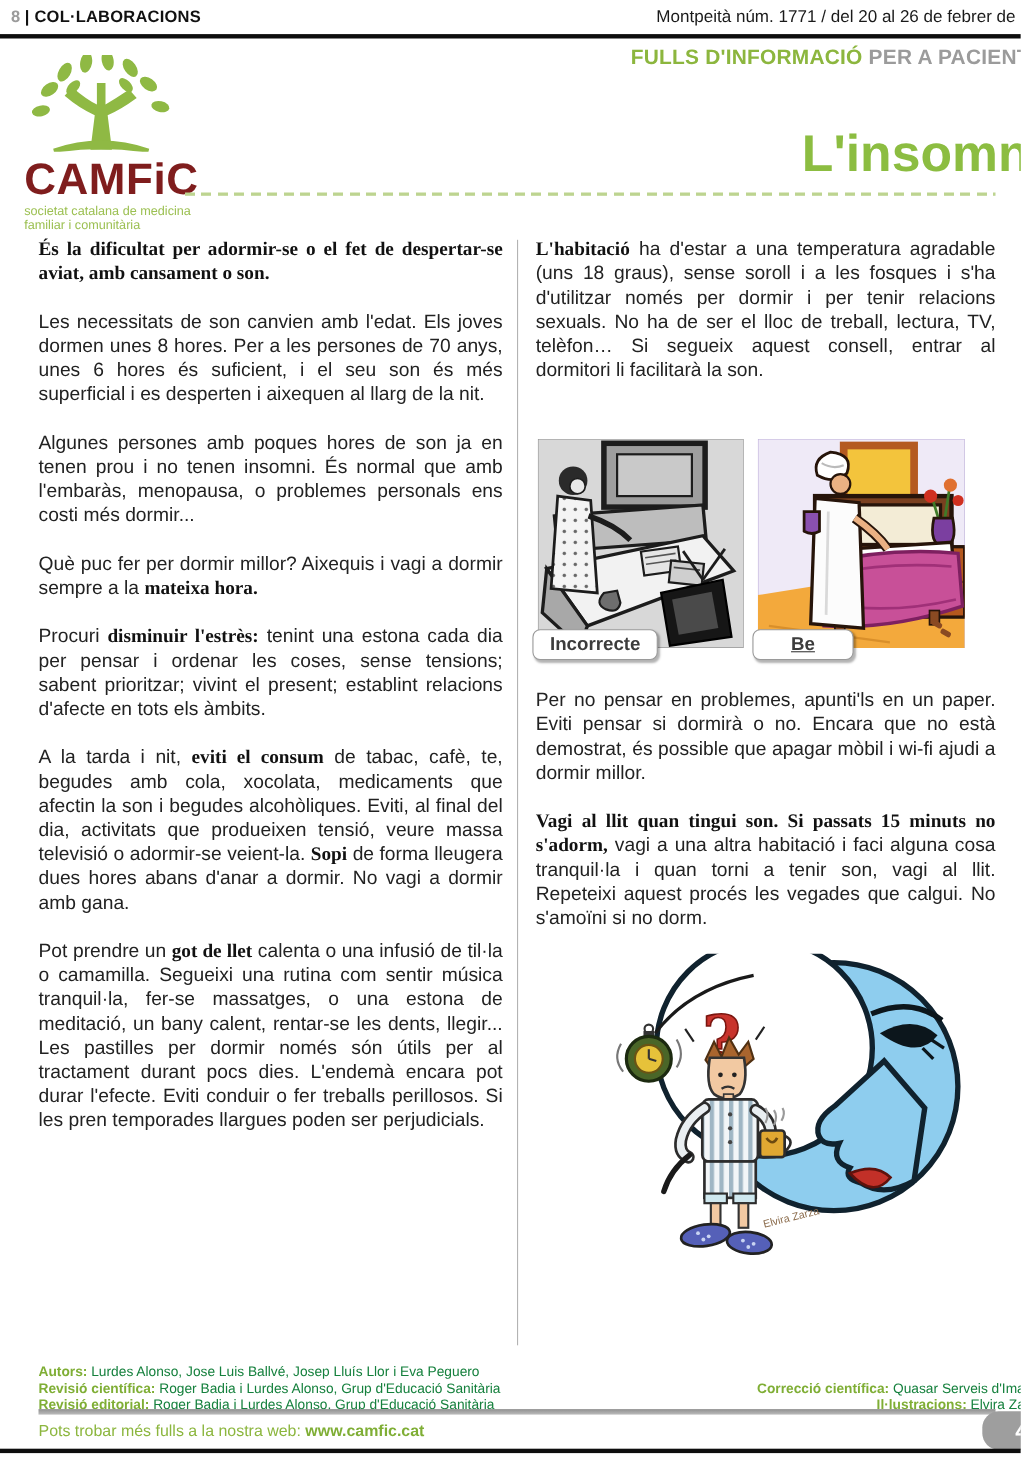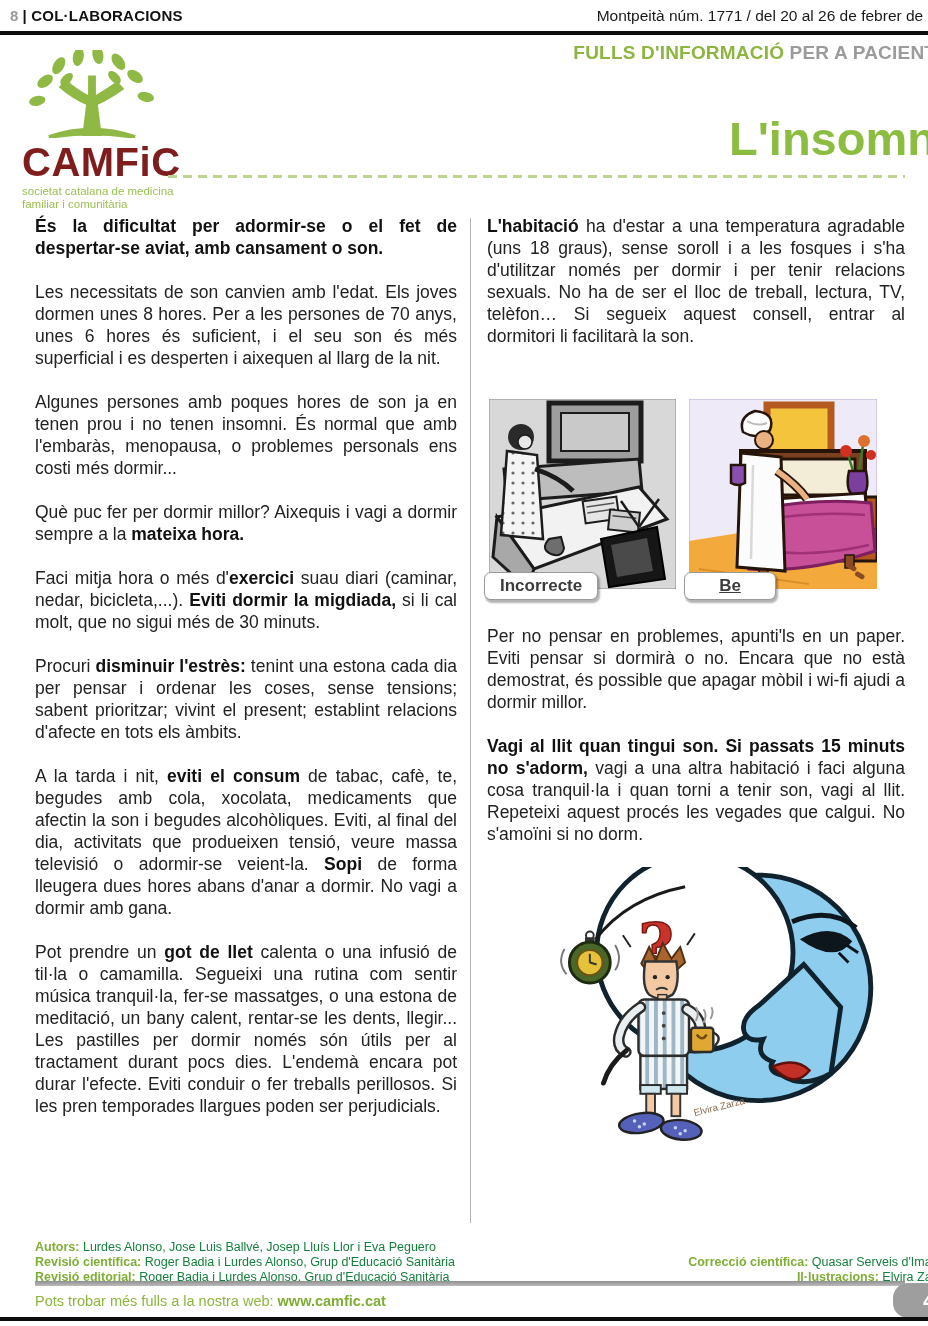--- a/index.html
+++ b/index.html
@@ -23,21 +23,21 @@
   
   .doc-title{position:absolute;top:114px;right:23px;font-size:47px;font-weight:bold;color:#8cbd41;line-height:50px;}
   .dash-rule{position:absolute;top:175px;left:168px;width:737px;height:3px;
     background:repeating-linear-gradient(90deg,#bdd490 0 9px,transparent 9px 15px);}
   
   .col{position:absolute;top:215px;}
   .col-left{left:35px;width:422px;}
   .col-right{left:487px;width:418px;}
   .divider{position:absolute;left:470px;top:218px;width:1px;height:1005px;background:#b3b3b3;}
   .para{font-size:17.5px;line-height:22px;text-align:justify;margin:0 0 22px 0;color:#222;}
-  .para b{color:#111;}
+  .para b{color:#111;font-family:Liberation Serif, serif;}
   
   .figures{display:flex;gap:13px;margin:7px 0 36px 2px;}
   .figure{position:relative;width:187px;height:190px;margin-top:30px;}
   .figure svg{display:block;}
   .fig-label{position:absolute;left:-5px;bottom:-11px;background:#ffffff;border:1.5px solid #9a9a9a;
     border-radius:7px;padding:3px 15px;font-weight:bold;font-size:17px;color:#3c3c3c;
     box-shadow:1.5px 2.5px 2px rgba(0,0,0,.3);white-space:nowrap;}
   .fig-label.center{padding:3px 0;width:90px;text-align:center;text-decoration:underline;}
   
   .moon-wrap{margin:8px 0 0 62px;width:350px;height:300px;}
@@ -95,21 +95,20 @@
   </div>
 
   <div class="doc-title">L'insomni</div>
   <div class="dash-rule"></div>
 
   <div class="col col-left">
       <p class="para"><b>És la dificultat per adormir-se o el fet de despertar-se aviat, amb cansament o son.</b></p>
       <p class="para">Les necessitats de son canvien amb l'edat. Els joves dormen unes 8 hores. Per a les persones de 70 anys, unes 6 hores és suficient, i el seu son és més superficial i es desperten i aixequen al llarg de la nit.</p>
       <p class="para">Algunes persones amb poques hores de son ja en tenen prou i no tenen insomni. És normal que amb l'embaràs, menopausa, o problemes personals ens costi més dormir...</p>
       <p class="para">Què puc fer per dormir millor? Aixequis i vagi a dormir sempre a la <b>mateixa hora.</b></p>
-      <p class="para">Faci mitja hora o més d'<b>exercici</b> suau diari (caminar, nedar, bicicleta,...). <b>Eviti dormir la migdiada,</b> si li cal molt, que no sigui més de 30 minuts.</p>
       <p class="para">Procuri <b>disminuir l'estrès:</b> tenint una estona cada dia per pensar i ordenar les coses, sense tensions; sabent prioritzar; vivint el present; establint relacions d'afecte en tots els àmbits.</p>
       <p class="para">A la tarda i nit, <b>eviti el consum</b> de tabac, cafè, te, begudes amb cola, xocolata, medicaments que afectin la son i begudes alcohòliques. Eviti, al final del dia, activitats que produeixen tensió, veure massa televisió o adormir-se veient-la. <b>Sopi</b> de forma lleugera dues hores abans d'anar a dormir. No vagi a dormir amb gana.</p>
       <p class="para">Pot prendre un <b>got de llet</b> calenta o una infusió de til·la o camamilla. Segueixi una rutina com sentir música tranquil·la, fer-se massatges, o una estona de meditació, un bany calent, rentar-se les dents, llegir... Les pastilles per dormir només són útils per al tractament durant pocs dies. L'endemà encara pot durar l'efecte. Eviti conduir o fer treballs perillosos. Si les pren temporades llargues poden ser perjudicials.</p>
     </div>
 
   <div class="divider"></div>
 
   <div class="col col-right">
     <div>
         <p class="para"><b>L'habitació</b> ha d'estar a una temperatura agradable (uns 18 graus), sense soroll i a les fosques i s'ha d'utilitzar només per dormir i per tenir relacions sexuals. No ha de ser el lloc de treball, lectura, TV, telèfon… Si segueix aquest consell, entrar al dormitori li facilitarà la son.</p>

